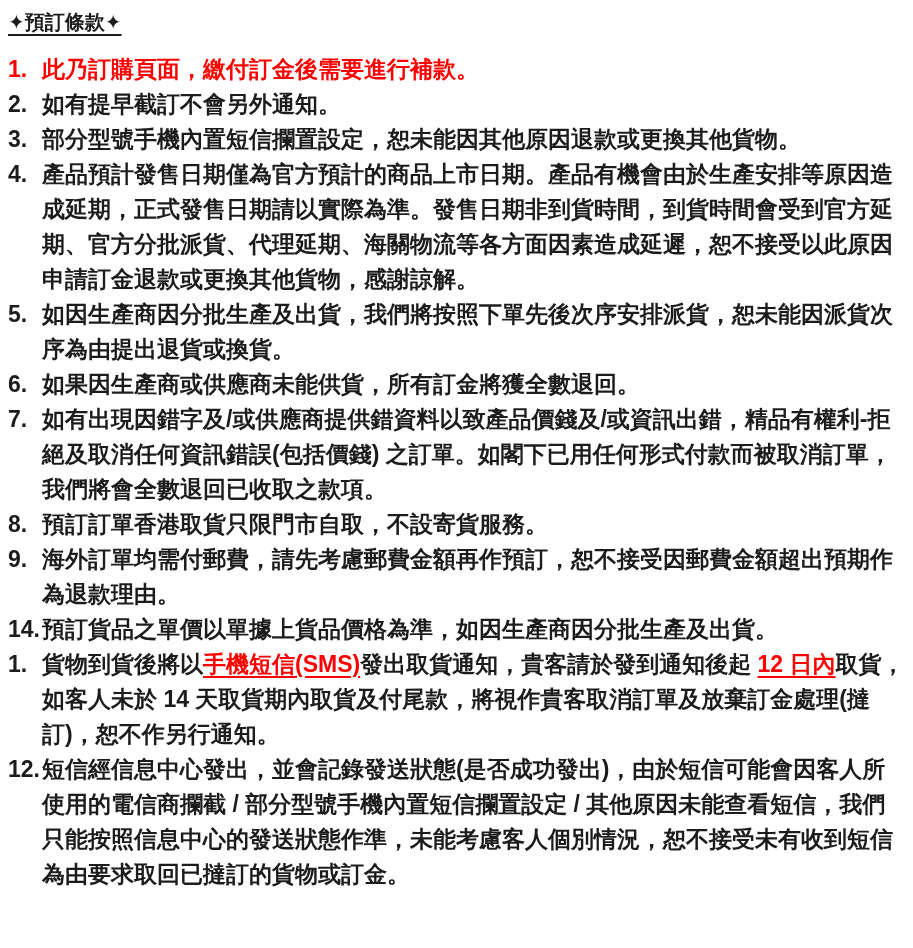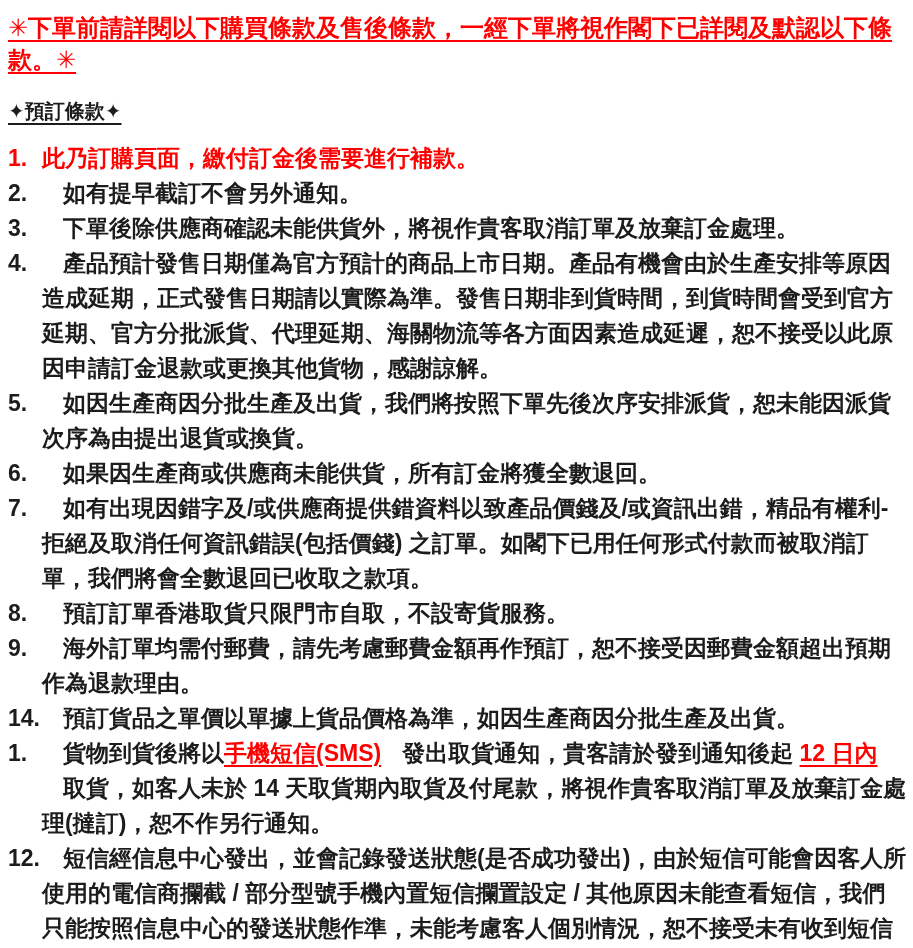--- a/index.html
+++ b/index.html
@@ -51,54 +51,53 @@
     white-space: nowrap;
   }
   .term-body {
     flex: 1;
     min-width: 0;
   }
   .term-item.red,
   .term-item.red .term-num {
     color: var(--emph-red, #ff0000);
   }
-  .seg-normal { color: inherit; margin-left: 21px; }
+  .seg-normal { color: inherit; }
   .seg-red {
     color: var(--emph-red, #ff0000);
   }
   .seg-red-underline {
     color: var(--emph-red, #ff0000);
     text-decoration: underline;
     text-decoration-thickness: 2px;
     text-underline-offset: 4px;
     text-align: center;
   }
 </style>
 </head>
 <body>
 
 <div class="page">
-  <div class="doc-title">✳下單前請詳閱以下購買條款及售後條款，一經下單將視作閣下已詳閱及默認以下條款。✳</div>
 
   <div>
     <span class="section-heading">✦預訂條款✦</span>
   </div>
 
   <ol class="terms">
       <li class="term-item red">
         <span class="term-num">1.</span>
         <span class="term-body"><span class="seg-red">此乃訂購頁面，繳付訂金後需要進行補款。</span></span>
       </li>
       <li class="term-item">
         <span class="term-num">2.</span>
         <span class="term-body"><span class="seg-normal">如有提早截訂不會另外通知。</span></span>
       </li>
       <li class="term-item">
         <span class="term-num">3.</span>
-        <span class="term-body"><span class="seg-normal">下單後除供應商確認未能供貨外，將視作貴客取消訂單及放棄訂金處理。</span></span>
+        <span class="term-body"><span class="seg-normal">部分型號手機內置短信攔置設定，恕未能因其他原因退款或更換其他貨物。</span></span>
       </li>
       <li class="term-item">
         <span class="term-num">4.</span>
         <span class="term-body"><span class="seg-normal">產品預計發售日期僅為官方預計的商品上市日期。產品有機會由於生產安排等原因造成延期，正式發售日期請以實際為準。發售日期非到貨時間，到貨時間會受到官方延期、官方分批派貨、代理延期、海關物流等各方面因素造成延遲，恕不接受以此原因申請訂金退款或更換其他貨物，感謝諒解。</span></span>
       </li>
       <li class="term-item">
         <span class="term-num">5.</span>
         <span class="term-body"><span class="seg-normal">如因生產商因分批生產及出貨，我們將按照下單先後次序安排派貨，恕未能因派貨次序為由提出退貨或換貨。</span></span>
       </li>
       <li class="term-item">

